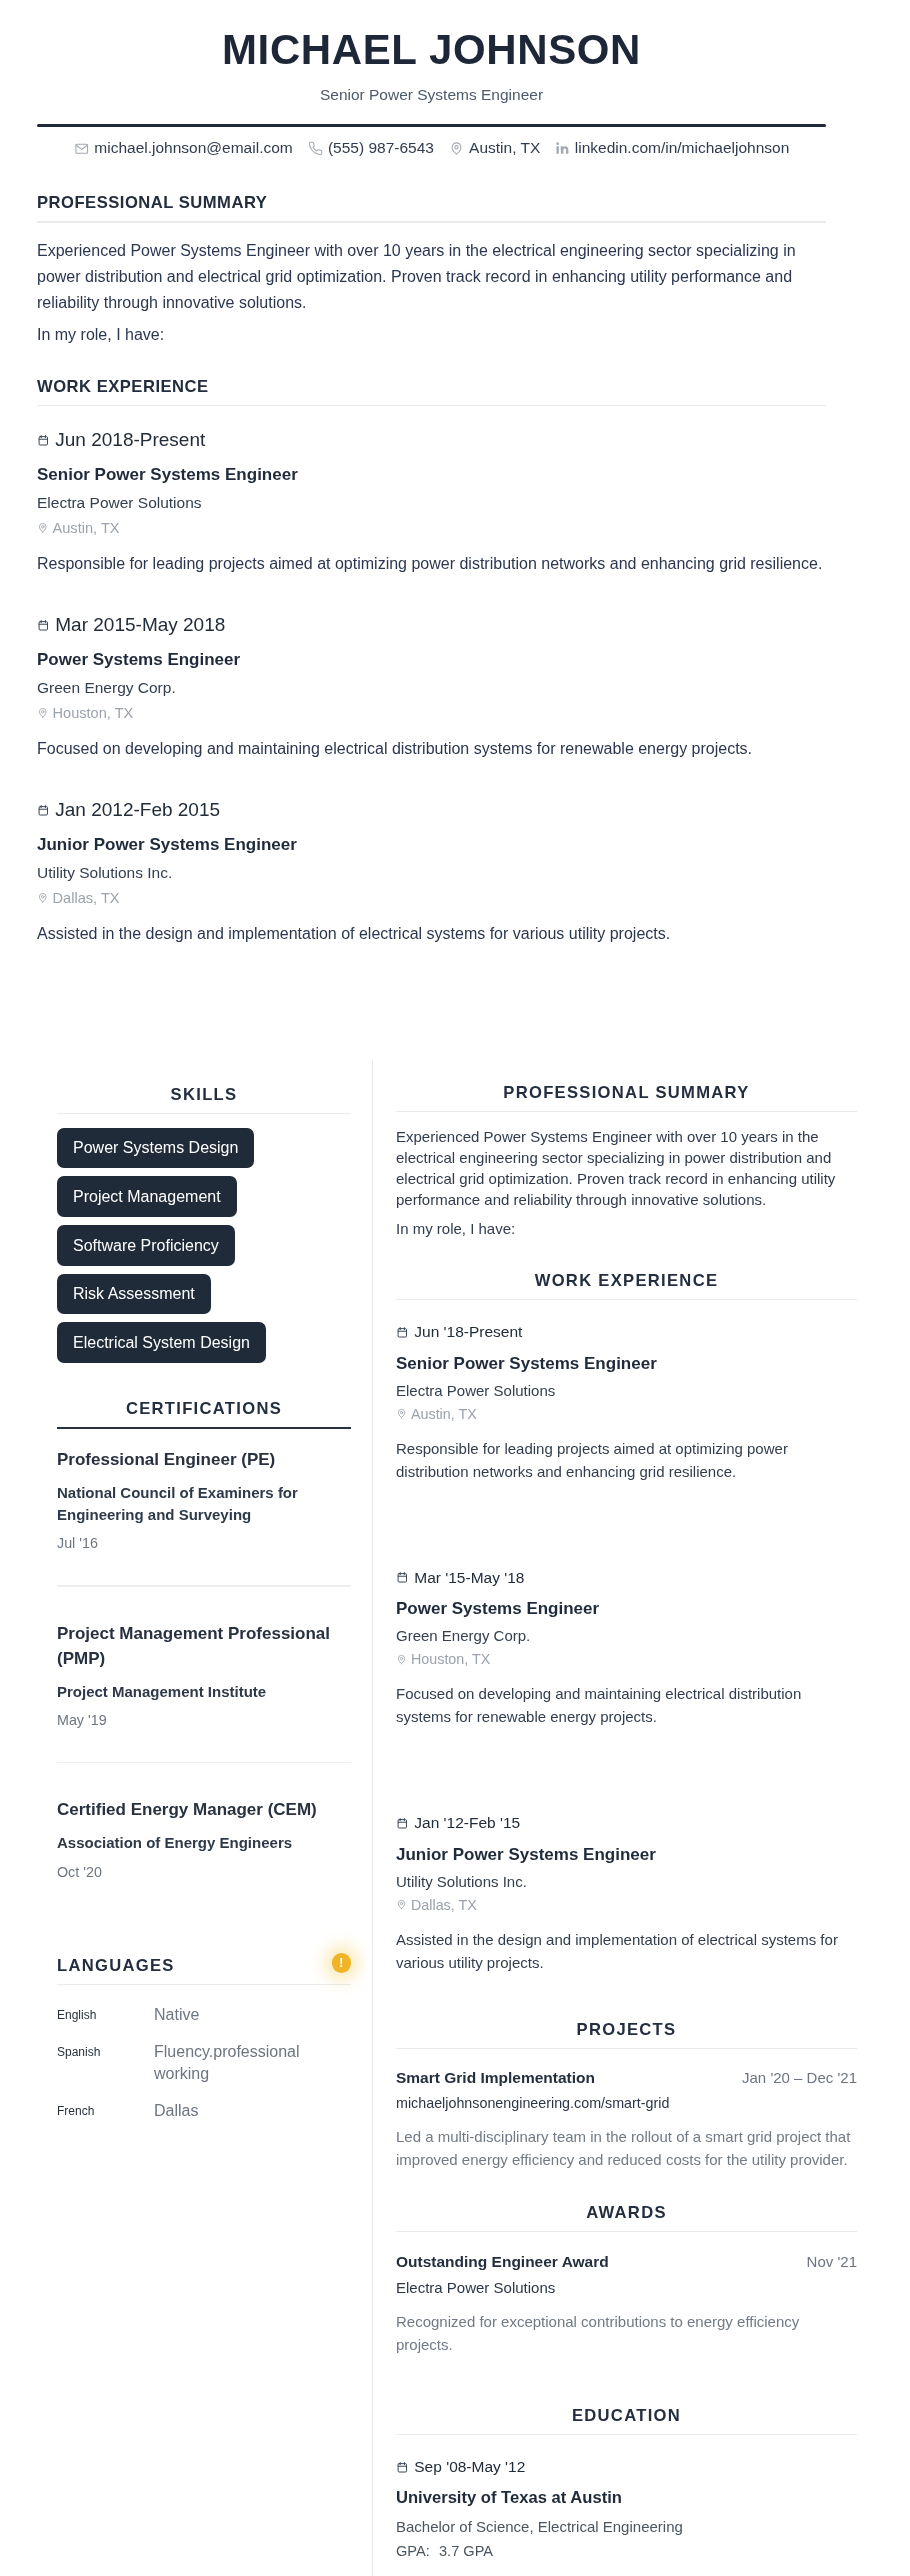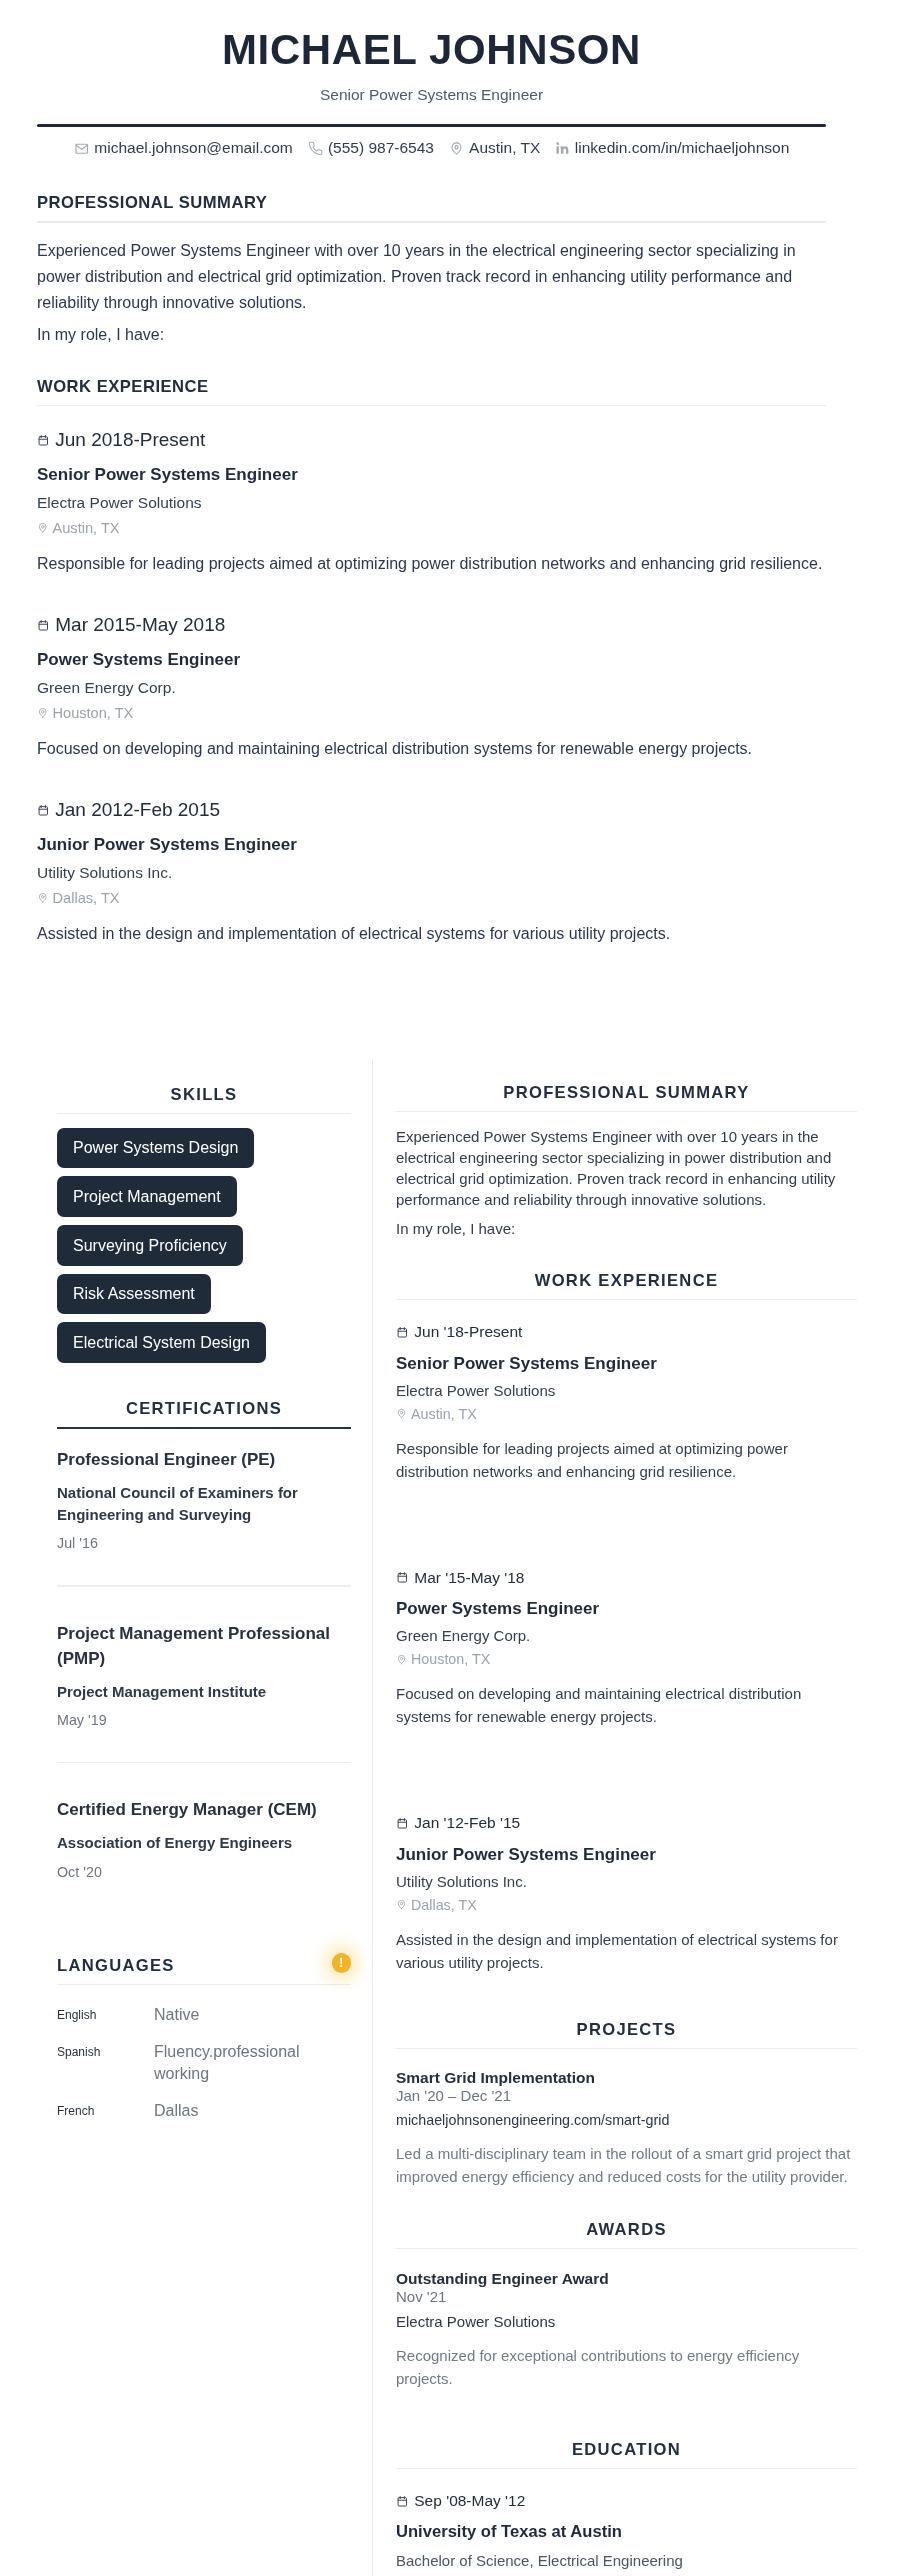--- a/index.html
+++ b/index.html
@@ -65,21 +65,21 @@
   .p-entry.gap2{margin-top:86px;}
   .p-date-row{display:flex;align-items:center;gap:5.7px;font-size:15.5px;color:#222d3a;}
   .p-date-row .cicon{color:#3a4656;}
   .p-title{font-size:17px;font-weight:700;color:#1f2b3b;margin-top:12.6px;}
   .p-company{font-size:15px;color:#34404e;margin-top:8px;}
   .p-loc{display:flex;align-items:center;gap:4px;font-size:14.3px;color:#9aa2ac;margin-top:6.9px;}
   .p-desc{font-size:15px;line-height:23px;color:#323e4e;margin-top:15px;}
   .col-right .p-head.projects{margin-top:46px;}
   .col-right .p-head.awards{margin-top:32px;}
   .col-right .p-head.education{margin-top:50px;}
-  .item-row{display:flex;justify-content:center;align-items:baseline;margin-top:20.6px;flex-direction:column;}
+  .item-row{display:flex;justify-content:space-between;align-items:baseline;margin-top:20.6px;}
   .item-title{font-size:15.5px;font-weight:700;color:#242f3e;}
   .item-date{font-size:15px;color:#6b7480;}
   .item-url{font-size:14.3px;color:#2b3747;margin-top:8px;}
   .item-org{font-size:15px;color:#2b3747;margin-top:8px;}
   .item-desc{font-size:15px;line-height:23px;color:#717a85;margin-top:13.8px;}
   .edu-school{font-size:16.6px;font-weight:700;color:#1f2b3b;margin-top:12.6px;}
   .edu-degree{font-size:15px;color:#4a5560;margin-top:9.2px;}
   .edu-gpa{display:flex;gap:9.2px;font-size:14.6px;color:#4a5560;margin-top:8px;}
   svg{display:block;}
 </style>
@@ -212,21 +212,21 @@
   </div>
 
   <div class="preview">
 
     <div class="col-left">
       <div class="p-head">SKILLS</div>
       <div class="p-rule"></div>
       <div class="badges">
         <div class="badge">Power Systems Design</div>
         <div class="badge">Project Management</div>
-        <div class="badge">Surveying Proficiency</div>
+        <div class="badge">Software Proficiency</div>
         <div class="badge">Risk Assessment</div>
         <div class="badge">Electrical System Design</div>
       </div>
 
       <div class="p-head certs">CERTIFICATIONS</div>
       <div class="p-rule-dark"></div>
 
       <div class="cert">
         <div class="cert-title">Professional Engineer (PE)</div>
         <div class="cert-issuer">National Council of Examiners for Engineering and Surveying</div>

